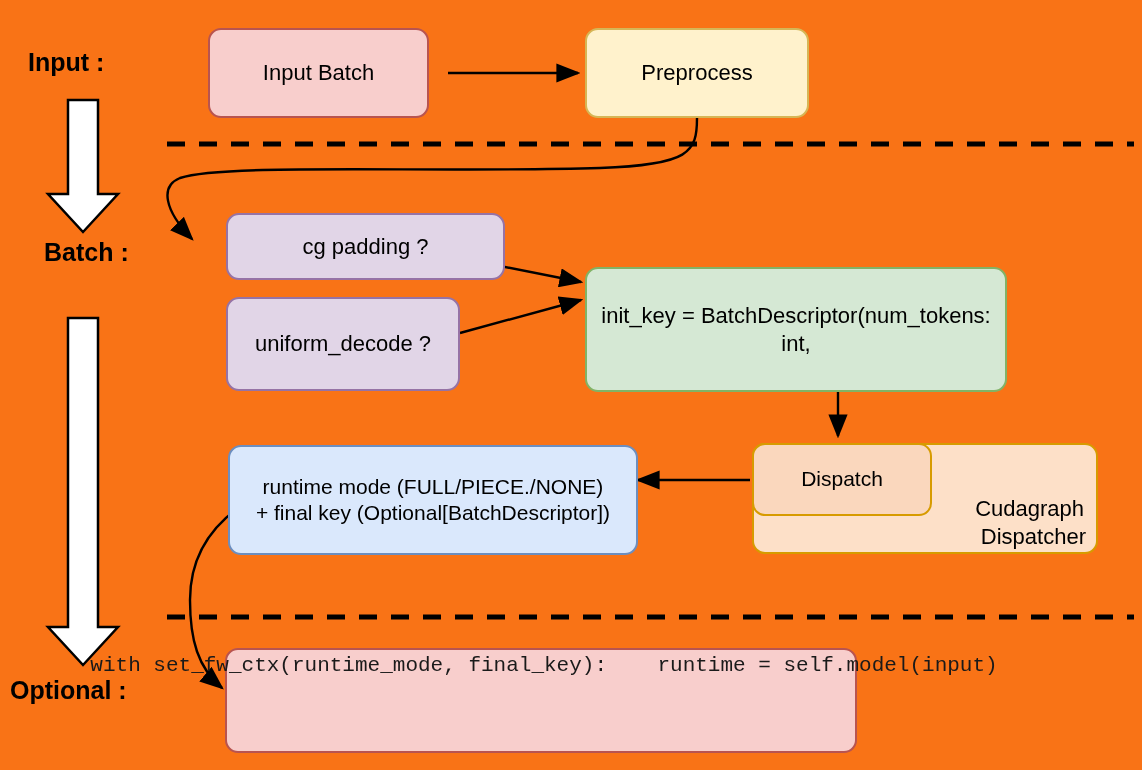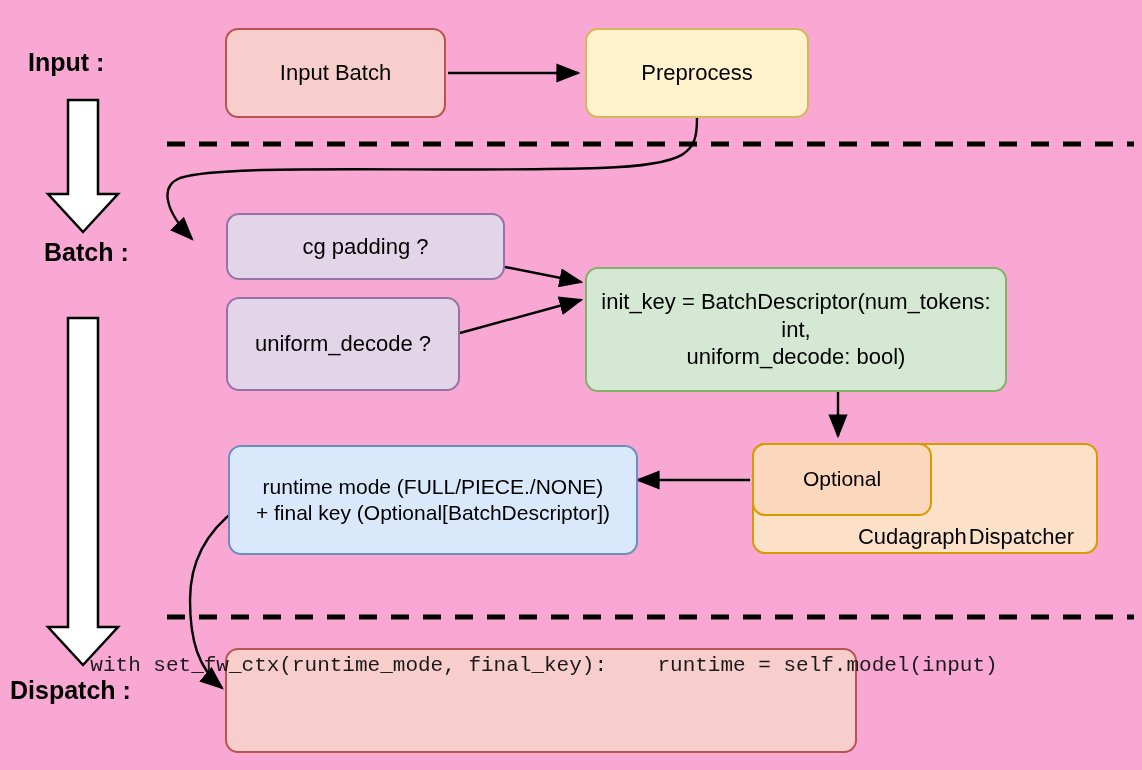--- a/index.html
+++ b/index.html
@@ -4,21 +4,21 @@
 <style>
   html, body {
     margin: 0;
     padding: 0;
     background: #ffffff;
   }
   #stage {
     position: relative;
     width: 1142px;
     height: 770px;
-    background: #f9a8d4;
+    background: #f97316;
     overflow: hidden;
     font-family: "Liberation Sans", sans-serif;
   }
   .svg-layer {
     position: absolute;
     left: 0;
     top: 0;
     width: 1142px;
     height: 770px;
     pointer-events: none;
@@ -99,55 +99,54 @@
 
     <line x1="750" y1="480" x2="638" y2="480" stroke="#000000" stroke-width="2.4" marker-end="url(#arrowhead)"></line>
 
     <path d="M 238,508 C 208,530 190,560 190,600 C 190,640 198,668 222,688" fill="none" stroke="#000000" stroke-width="2.4" marker-end="url(#arrowhead)"></path>
   </svg>
 
   <div class="stage-label" style="left:28px; top:48px;">Input :</div>
 
   <div class="stage-label" style="left:44px; top:238px;">Batch :</div>
 
-  <div class="stage-label" style="left:10px; top:676px;">Dispatch :</div>
+  <div class="stage-label" style="left:10px; top:676px;">Optional :</div>
 
-  <div class="node node-pink" style="left:225px; top:28px; width:221px; height:90px;">
+  <div class="node node-pink" style="left:208px; top:28px; width:221px; height:90px;">
     <span>Input Batch</span>
   </div>
 
   <div class="node node-yellow2" style="left:585px; top:28px; width:224px; height:90px;padding-left:8px;">
     <span>Preprocess</span>
   </div>
 
   <div class="node node-purple" style="left:226px; top:213px; width:279px; height:67px;">
     <span>cg padding ?</span>
   </div>
 
   <div class="node node-purple" style="left:226px; top:297px; width:234px; height:94px;">
     <span>uniform_decode ?</span>
   </div>
 
   <div class="node node-green" style="left:585px; top:224px; width:422px; height:125px; flex-direction:column;margin-top:43px;">
     <span>init_key = BatchDescriptor(num_tokens: int,</span>
-    <span>uniform_decode: bool)</span>
   </div>
 
   <div class="node node-blue" style="left:228px; top:445px; width:410px; height:110px; flex-direction:column; font-size:21px;">
     <span>runtime mode (FULL/PIECE./NONE)</span>
     <span>+ final key (Optional[BatchDescriptor])</span>
   </div>
 
-  <div class="node node-orange-outer" style="left:752px; top:443px; width:346px; height:111px; justify-content:flex-end; padding-right:22px; align-items:flex-end;">
+  <div class="node node-orange-outer" style="left:752px; top:443px; width:346px; height:111px; justify-content:flex-end; padding-right:10px; flex-direction:column; align-items:flex-end;">
     <span style="margin-right:2px;">Cudagraph</span>
     <span style="margin-right:0;">Dispatcher</span>
   </div>
 
   <div class="node node-orange-inner" style="left:752px; top:443px; width:180px; height:73px; font-size:21px;">
-    <span>Optional</span>
+    <span>Dispatch</span>
   </div>
 
   <div class="node node-pink node-code" style="left:225px; top:648px; width:632px; height:105px; flex-direction:row; align-items:flex-start; justify-content:center;">
     <span>with set_fw_ctx(runtime_mode, final_key):</span>
     <span>    runtime = self.model(input)</span>
   </div>
 
 </div>
 
 </body></html>

